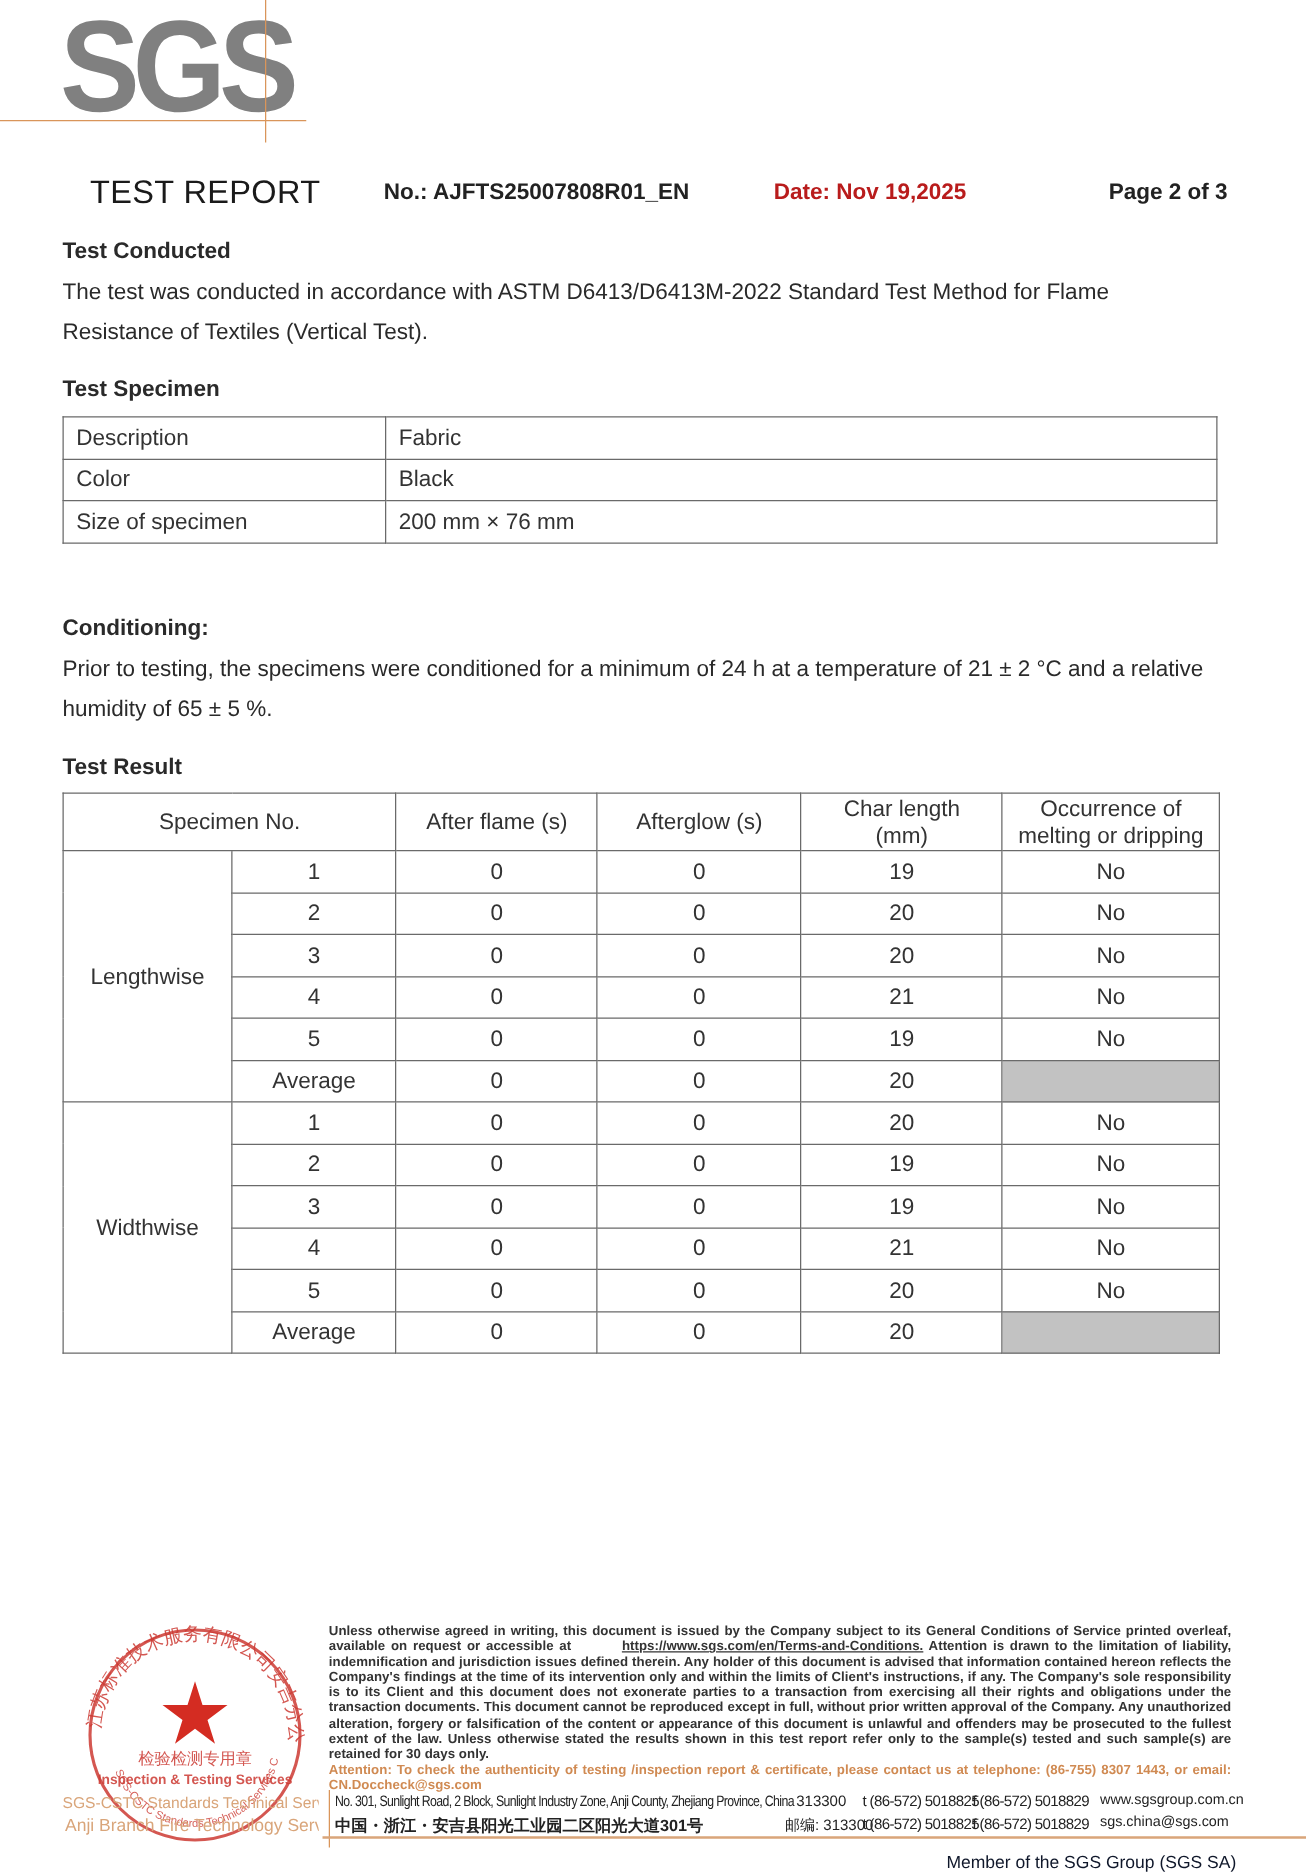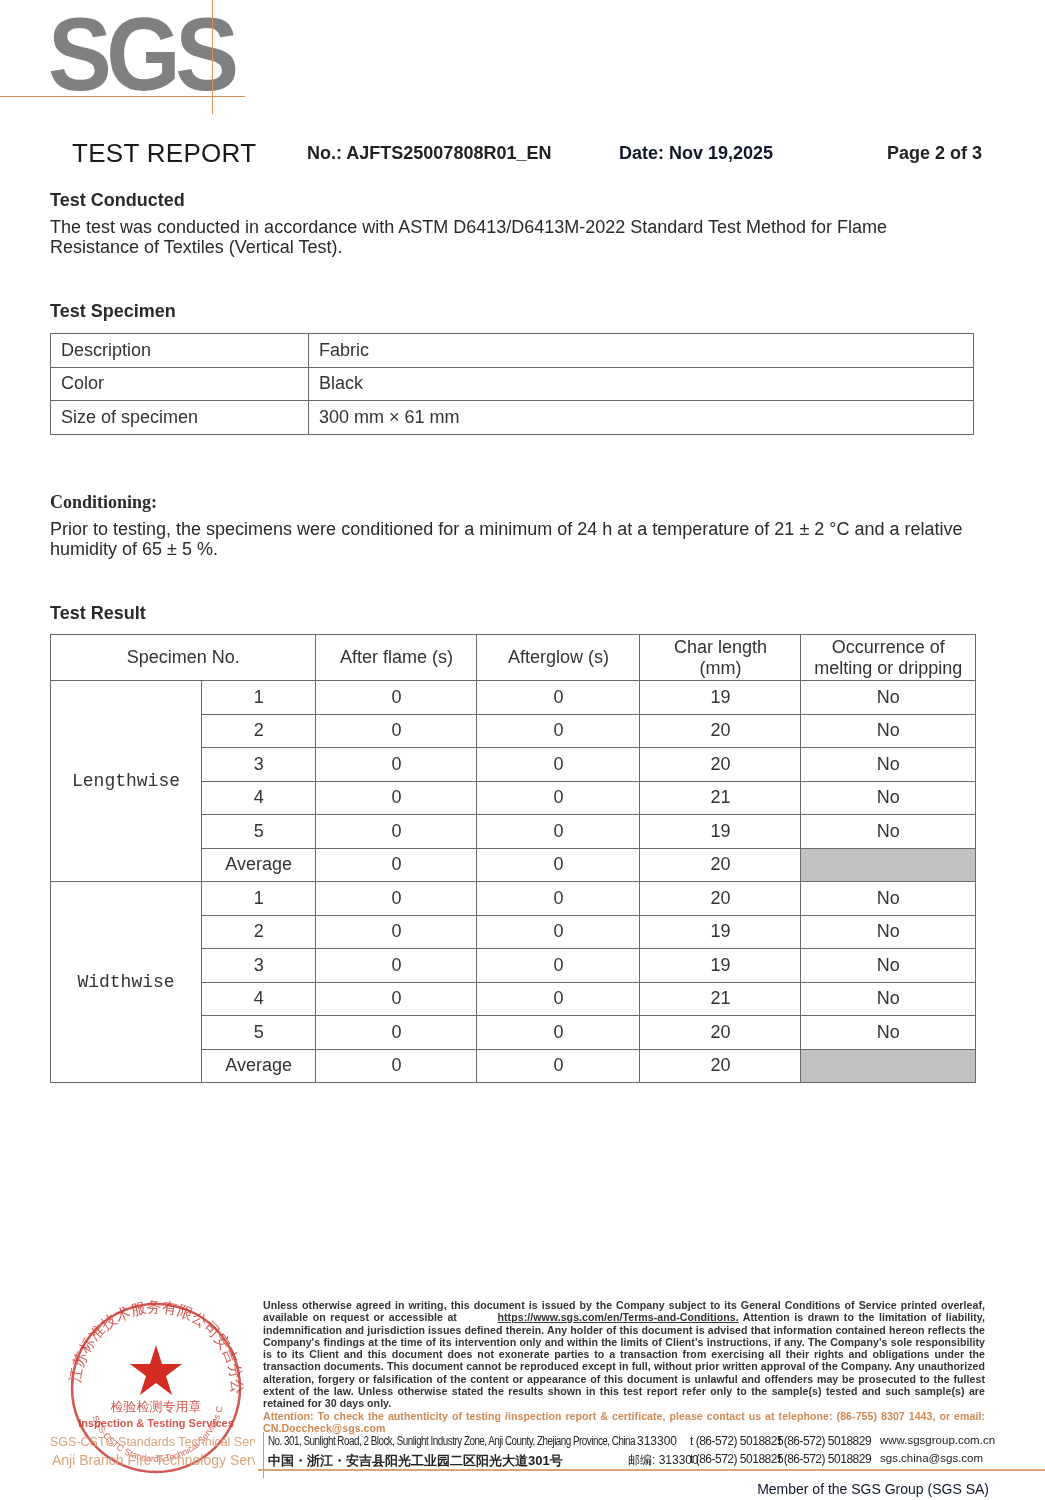--- a/index.html
+++ b/index.html
@@ -10,37 +10,37 @@
   .logo { position: absolute; left: 48px; top: 8px; width: 200px; height: 110px; }
   .logo-text { position: absolute; left: 0; top: 0; font-family: "Liberation Sans", sans-serif; font-weight: bold;
     font-size: 104px; line-height: 92px; color: #808080; letter-spacing: -6px; transform: scaleX(0.92); transform-origin: left top; }
   .logo-hline { position: absolute; left: 0; top: 96px; width: 245px; height: 1px; background: #d9955a; }
   .logo-vline { position: absolute; left: 212px; top: 0; width: 1px; height: 114px; background: #d9955a; }
 
   
   .report-header { position: absolute; top: 138px; left: 72px; width: 915px; height: 30px; }
   .report-title { position: absolute; left: 0; top: 0; font-size: 26px; font-weight: normal; color: #1a1a1a; letter-spacing: 0.3px; }
   .report-no { position: absolute; left: 235px; top: 5px; font-size: 18px; font-weight: bold; color: #222; }
-  .report-date { position: absolute; left: 547px; top: 5px; font-size: 18px; font-weight: bold; color: #0f172a; text-align: right; }
+  .report-date { position: absolute; left: 547px; top: 5px; font-size: 18px; font-weight: bold; color: #b91c1c; text-align: right; }
   .report-page { position: absolute; right: 5px; top: 5px; font-size: 18px; font-weight: bold; color: #222; }
 
   .section-title { position: absolute; left: 50px; font-size: 18px; font-weight: bold; color: #2a2a2a; }
-  .para { position: absolute; left: 50px; width: 930px; font-size: 18px; line-height: 20px; color: #2a2a2a; }
+  .para { position: absolute; left: 50px; width: 930px; font-size: 18px; line-height: 32px; color: #2a2a2a; }
 
   table { border-collapse: collapse; position: absolute; font-size: 18px; color: #333; }
   td, th { border: 1px solid #6a6a6a; font-weight: normal; }
 
   .spec-table { left: 50px; top: 333px; width: 924px; }
   .spec-table td { height: 33.5px; padding: 0 10px; text-align: left; }
   .spec-table td.k { width: 258px; }
 
   .result-table { left: 50px; top: 634px; width: 926px; }
   .result-table th { height: 46px; text-align: center; line-height: 21px; padding: 0 4px; }
   .result-table td { height: 33.5px; text-align: center; }
-  .result-table td.group { width: 151px; font-family: Liberation Mono, monospace; }
+  .result-table td.group { width: 135px; }
   .result-table td.gray { background: #c2c2c2; }
 
   
   .stamp { position: absolute; left: 50px; top: 1300px; width: 205px; height: 175px; }
   .disclaimer { position: absolute; left: 263px; top: 1299px; width: 722px; font-size: 10.6px; line-height: 12.3px; color: #333;
     text-align: justify; font-weight: bold; letter-spacing: 0.05px; }
   .disclaimer a { color: #333; text-decoration: underline; padding-left: 36px; }
   .attention { color: #d08a52; font-weight: bold; }
   .addr-vline { position: absolute; left: 263px; top: 1432px; width: 1px; height: 46px; background: #d9955a; }
   .addr-row { position: absolute; left: 268px; font-size: 12px; color: #222; white-space: nowrap; }
@@ -73,26 +73,26 @@
     <tr>
       <td class="k">Description</td>
       <td>Fabric</td>
     </tr>
     <tr>
       <td class="k">Color</td>
       <td>Black</td>
     </tr>
     <tr>
       <td class="k">Size of specimen</td>
-      <td>300 mm × 61 mm</td>
+      <td>200 mm × 76 mm</td>
     </tr>
   </tbody>
 </table>
 
-<div class="section-title" style="top:492px;font-family:Liberation Serif, serif;">Conditioning:</div>
+<div class="section-title" style="top:492px;">Conditioning:</div>
 <div class="para" style="top:519px;">Prior to testing, the specimens were conditioned for a minimum of 24 h at a temperature of 21 ± 2 °C and a relative humidity of 65 ± 5 %.</div>
 
 <div class="section-title" style="top:603px;">Test Result</div>
 <table class="result-table">
   <thead>
     <tr>
       <th colspan="2" style="width:254px;">Specimen No.</th>
       <th style="width:161px;">After flame (s)</th>
       <th style="width:163px;">Afterglow (s)</th>
       <th style="width:161px;"><span>Char length</span><br><span>(mm)</span></th>

